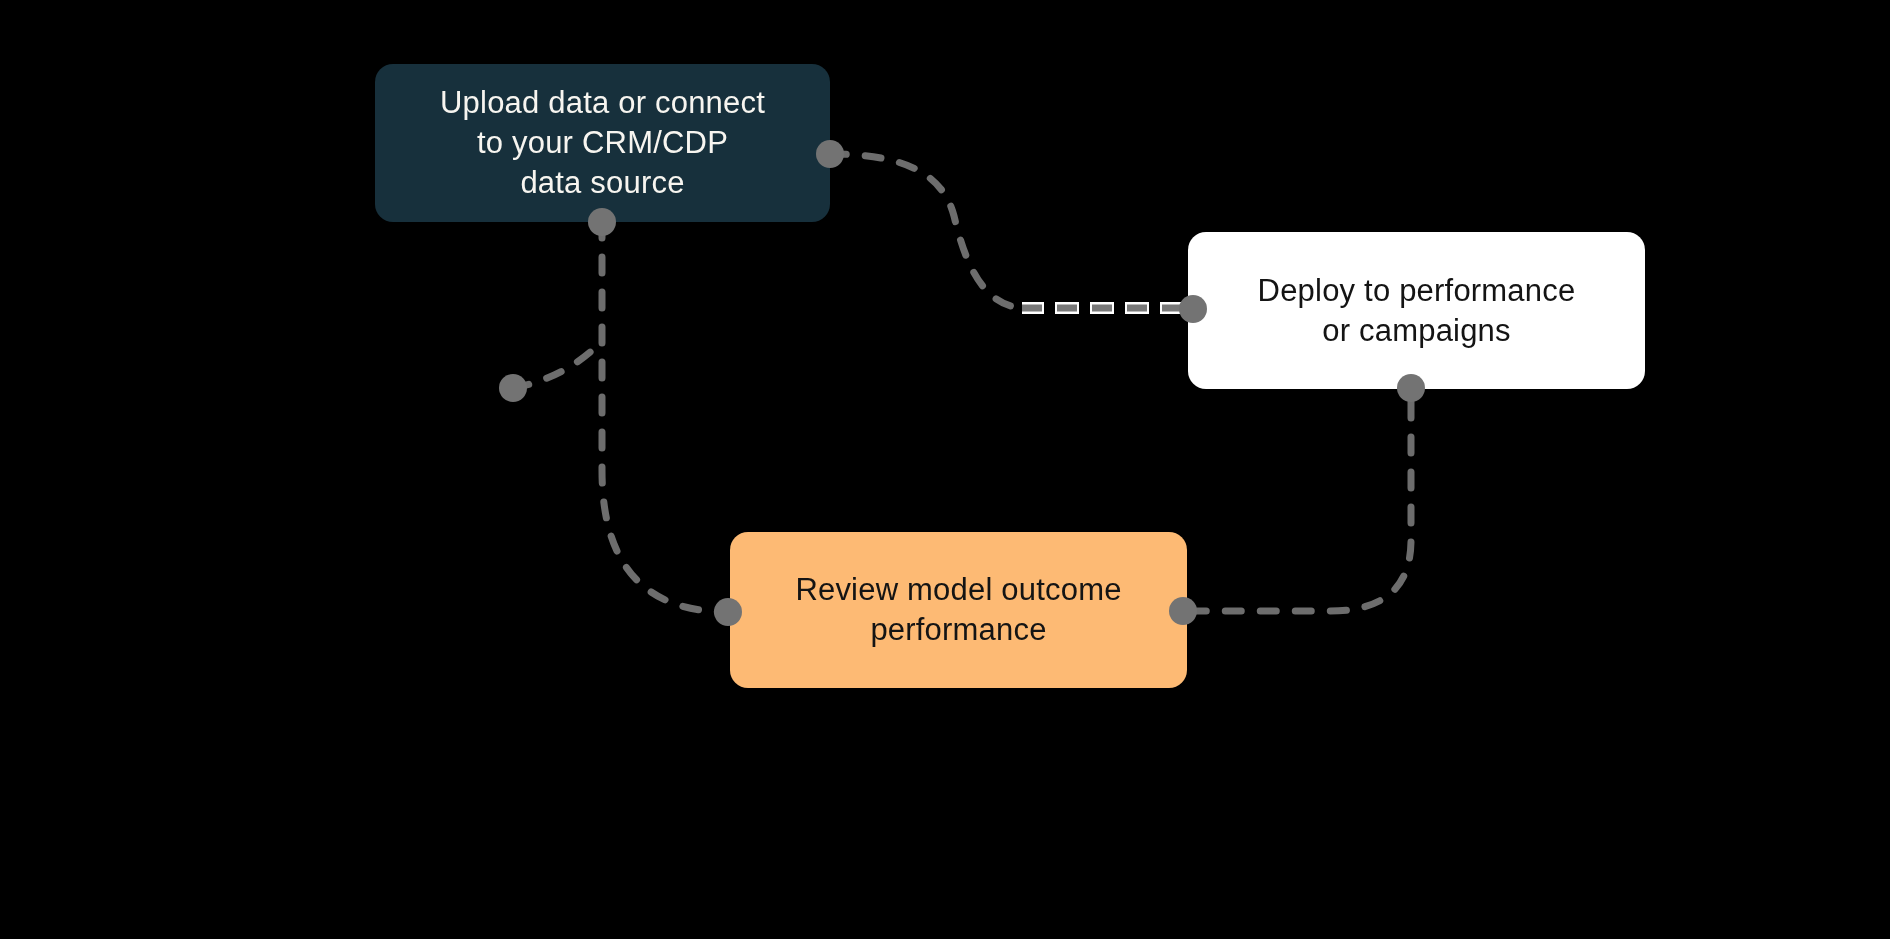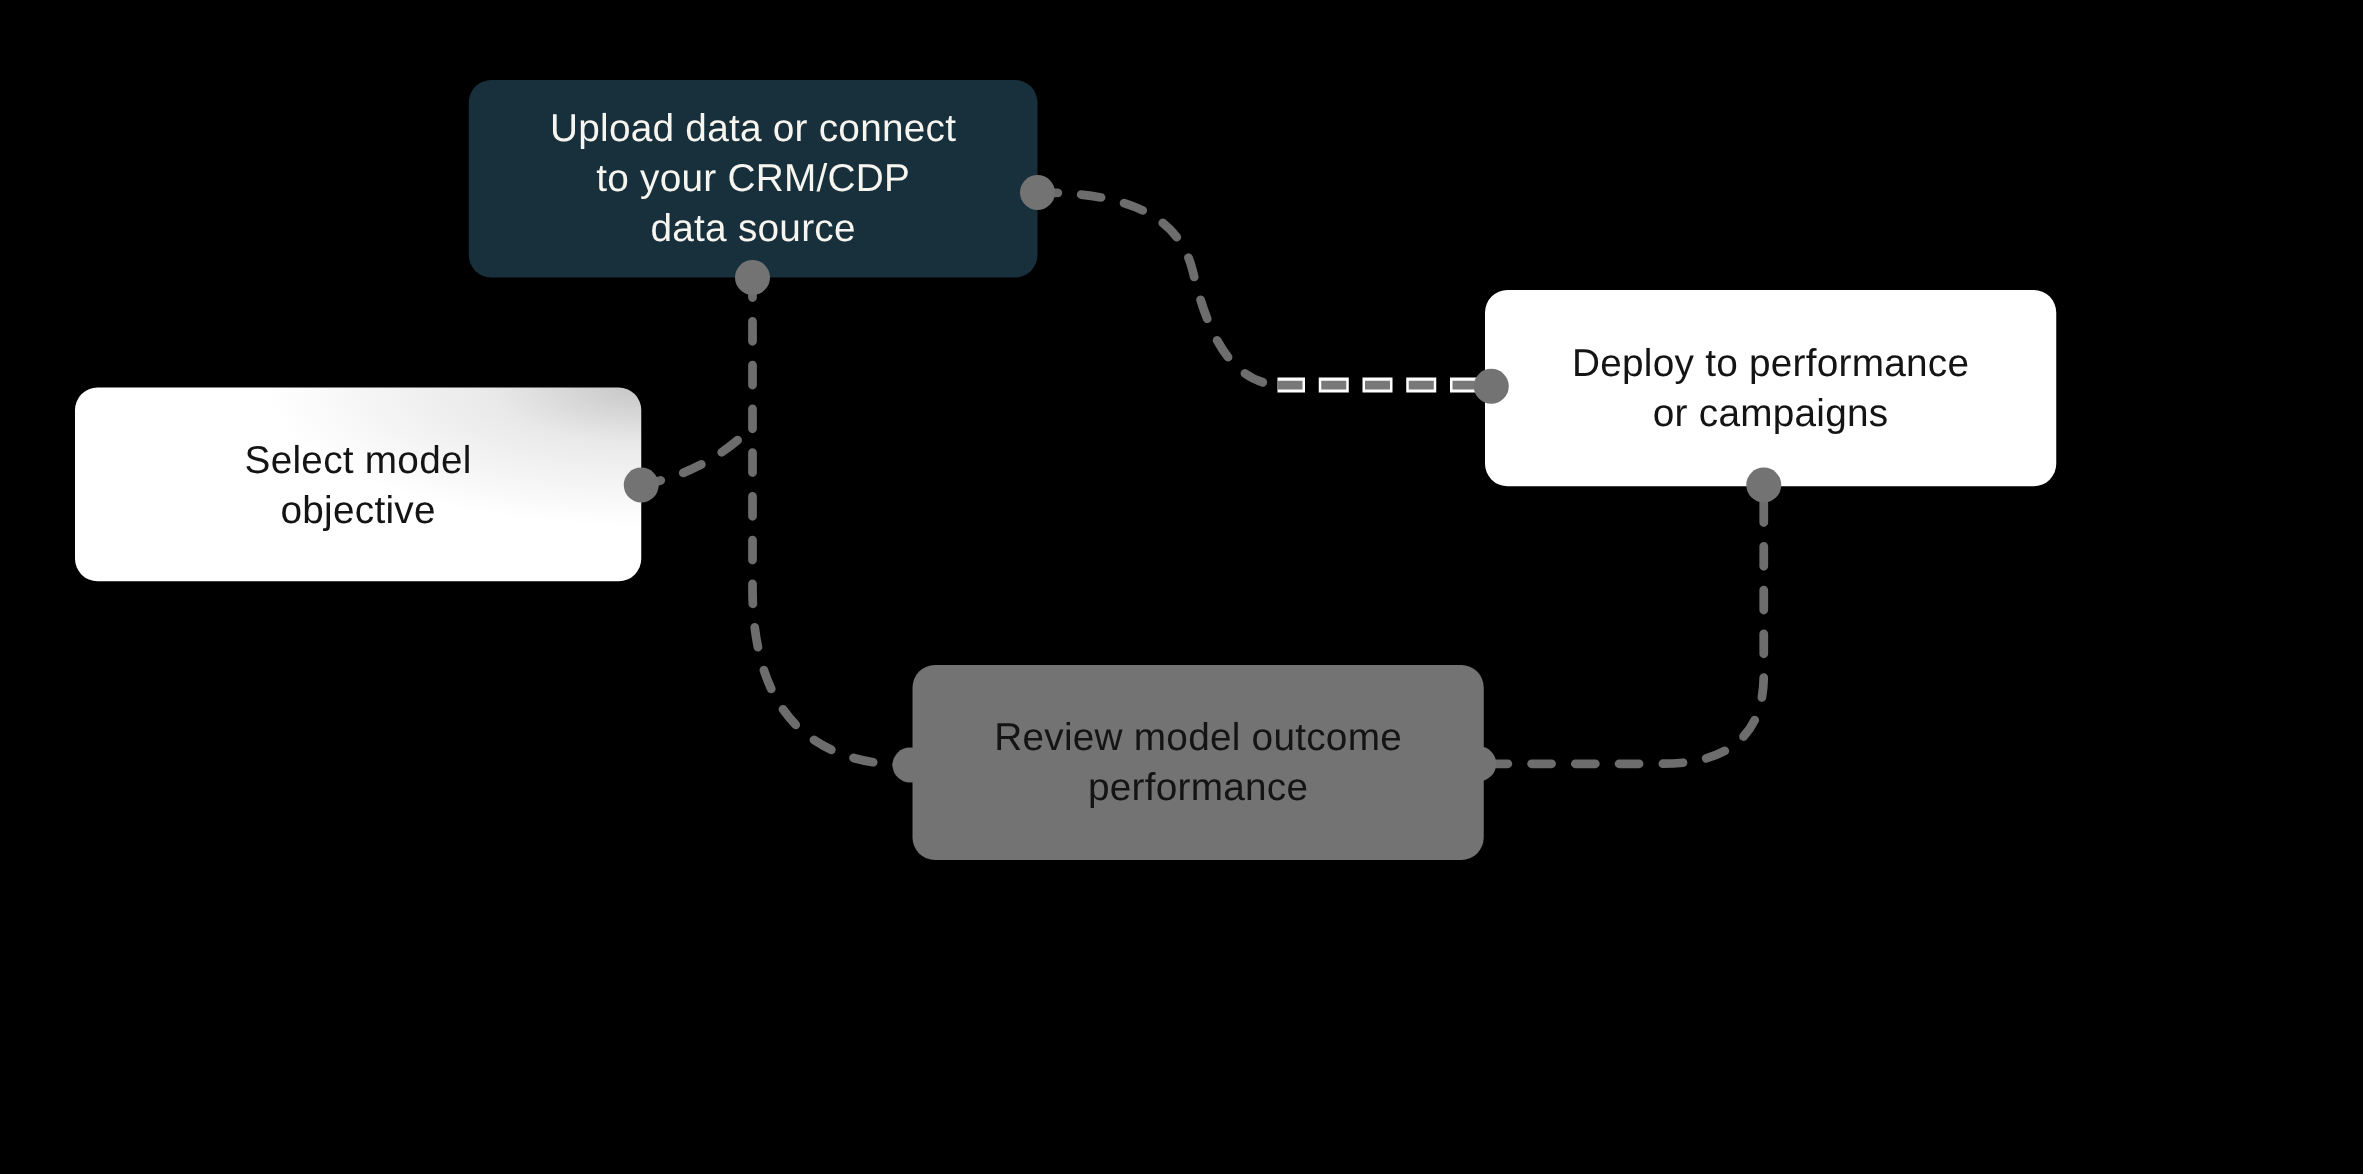--- a/index.html
+++ b/index.html
@@ -43,21 +43,21 @@
     background: radial-gradient(120% 130% at 100% 0%, #C6C6C6 0%, #E9E9E9 22%, #FFFFFF 55%);
   }
   .node-select .node-label { color: #141414; }
   .node-deploy {
     left: 1188px; top: 232px; width: 457px; height: 157px;
     background: #FFFFFF;
   }
   .node-deploy .node-label { color: #141414; }
   .node-review {
     left: 730px; top: 532px; width: 457px; height: 156px;
-    background: #737373;
+    background: #fdba74;
     justify-content: center;
   }
   .node-review .node-label { color: #141414; }
   .wires {
     position: absolute;
     left: 0; top: 0;
     width: 1890px;
     height: 939px;
     pointer-events: none;
   }
@@ -66,24 +66,20 @@
 <body>
 
 <div class="canvas">
 
   <div class="node node-upload">
     <span class="node-label">Upload data or connect
 to your CRM/CDP
 data source</span>
   </div>
 
-  <div class="node node-select">
-    <span class="node-label">Select model
-objective</span>
-  </div>
 
   <div class="node node-deploy">
     <span class="node-label">Deploy to performance
 or campaigns</span>
   </div>
 
   <div class="node node-review">
     <span class="node-label">Review model outcome
 performance</span>
   </div>

